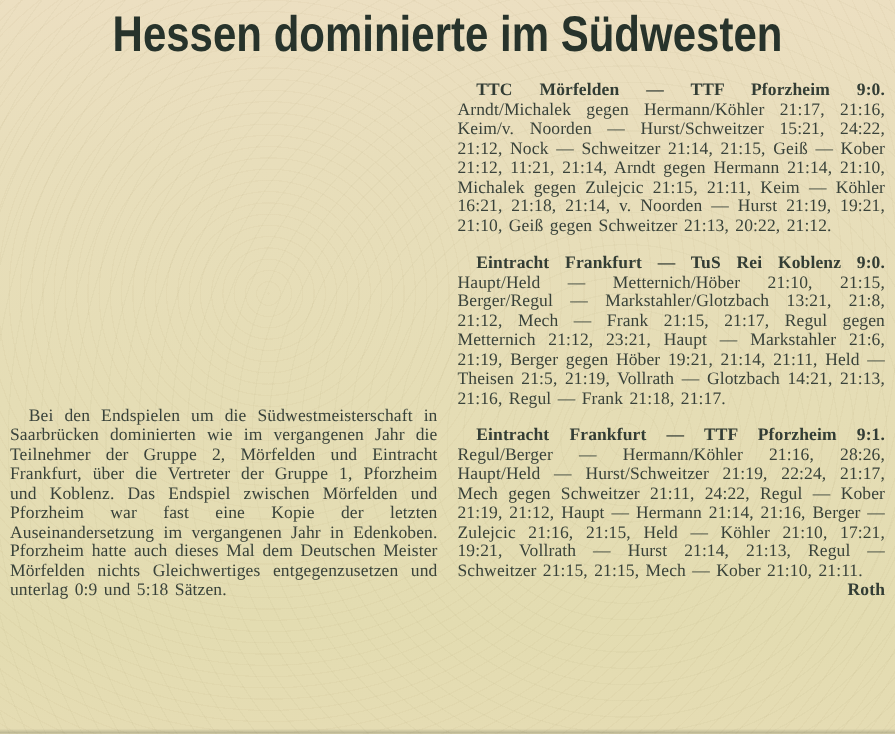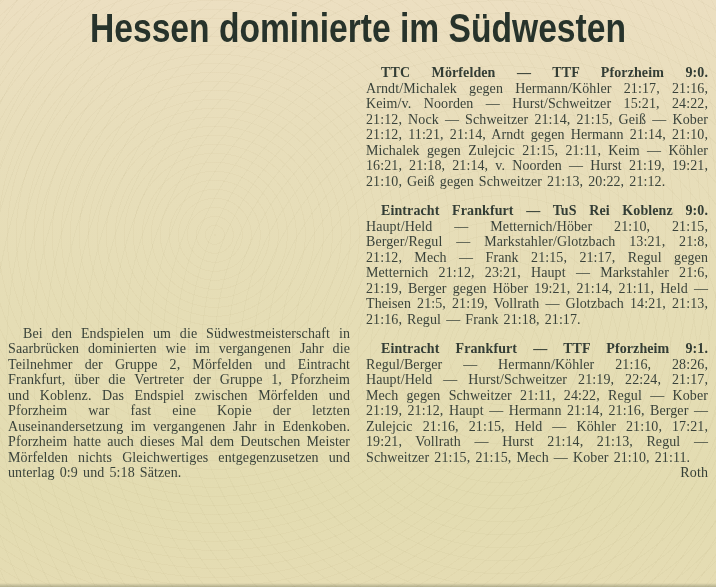--- a/index.html
+++ b/index.html
@@ -76,21 +76,21 @@
   }
   .report {
     margin-top: 7px;
   }
   .report-header {
     font-weight: bold;
     color: #333d35;
   }
   .author {
     float: right;
-    font-weight: normal;
+    font-weight: bold;
     color: #333d35;
     padding-left: 8px;
   }
 </style>
 </head>
 <body>
 
 <div class="clipping">
   <h1 class="headline"><span class="squeeze">Hessen dominierte im Südwesten</span></h1>
 

